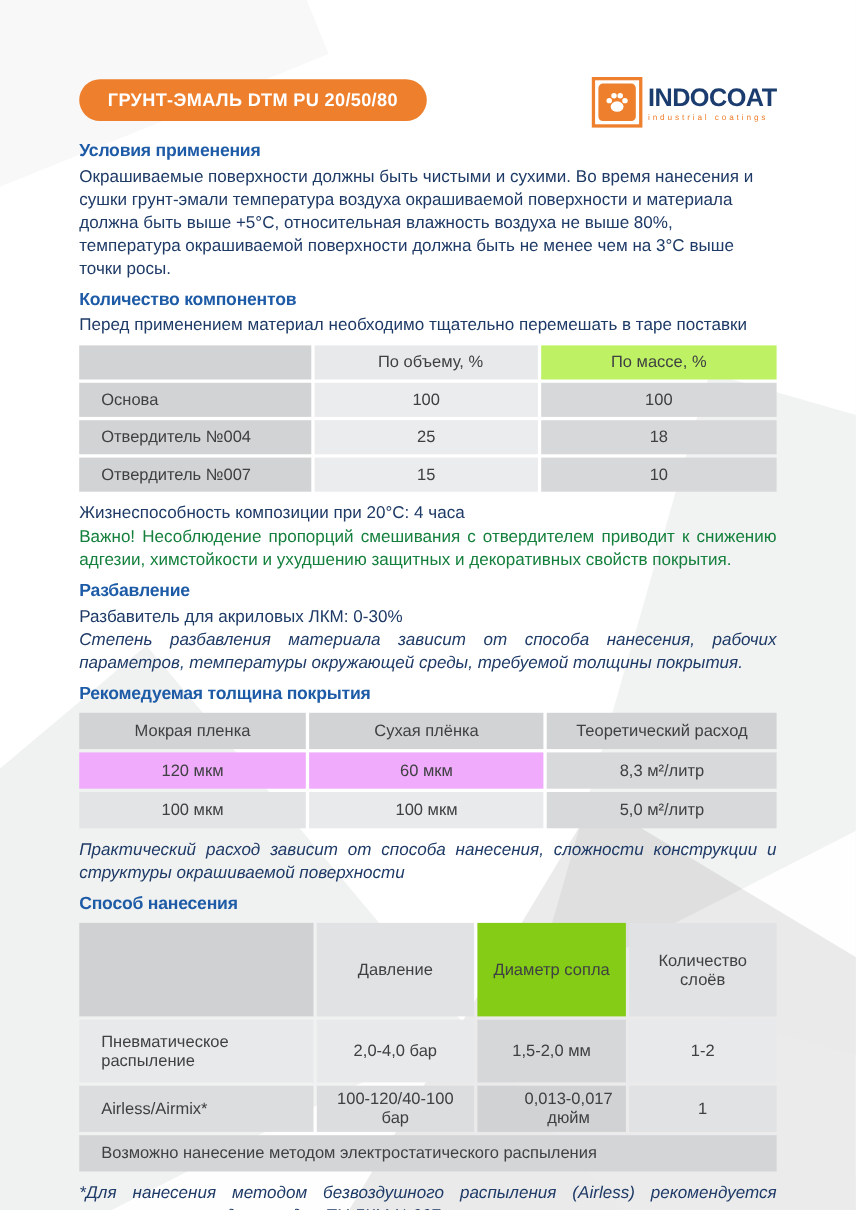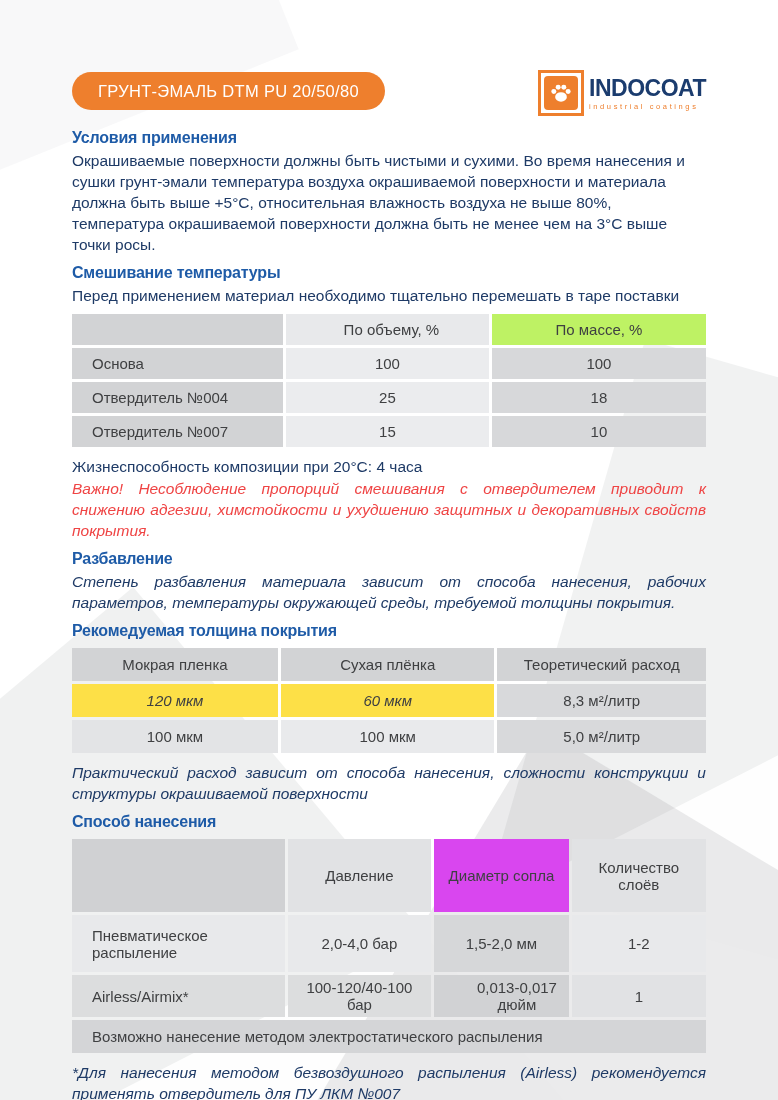--- a/index.html
+++ b/index.html
@@ -24,21 +24,21 @@
   .sw-bl-white { left:-80px; top:960px; width:980px; height:280px; background:#ffffff; opacity:0.9; transform:rotate(-27deg); }
   .sw-br { right:-240px; bottom:-360px; width:680px; height:600px; background:rgba(110,115,120,0.14); transform:rotate(31deg); }
 
   .content { position: relative; z-index: 1; padding: 0 72px; }
 
   
   .header { padding-top: 72px; display: flex; justify-content: space-between; align-items: flex-start; }
   .badge {
     background: #ee7f2d;
     color: #ffffff;
-    font-weight: normal;
+    font-weight: bold;
     font-size: 16.5px;
     letter-spacing: 0.3px;
     height: 38px; line-height: 38px;
     padding: 0 26px;
     border-radius: 19px;
     white-space: nowrap;
   }
   .brand { display: flex; align-items: flex-start; gap: 5px; margin-top: -2px; }
   .brand-mark-outer {
     width: 46px; height: 46px; border: 3px solid #ee7f2d;
@@ -54,51 +54,51 @@
 
   
   h2.section {
     color: #1e5ba7; font-size: 16px; font-weight: bold;
     margin: 9px 0 3px; letter-spacing: -0.2px;
   }
   .header + h2.section, .first-h { margin-top: 13px; }
   p.body { color: #1e3a66; font-size: 15.5px; line-height: 1.36; }
   p.justify { text-align: justify; }
   p.italic { font-style: italic; }
-  p.red { color: #ef4444; font-style: italic; text-align: justify; }
+  p.red { color: #15803d; text-align: justify; }
 
   
   table { border-collapse: separate; border-spacing: 3px; width: calc(100% + 6px); margin: 5px -3px 6px; table-layout: fixed; }
   td, th { font-weight: normal; color: #3f4042; font-size: 15px; text-align: center; vertical-align: middle; padding: 4px 6px; }
   td.left, th.left { text-align: left; padding-left: 20px; }
 
   
   .t1 col:nth-child(1){ width: 33.6%; } .t1 col:nth-child(2){ width: 32.3%; } .t1 col:nth-child(3){ width: 34.1%; }
   .t1 tr { height: 31px; }
   .t1 .c1 { background: #d2d3d5; }
   .t1 .c2 { background: #ebecee; }
   .t1 .c3 { background: #d7d8da; }
   .t1 thead .c2 { background: #e8e9eb; padding-left: 14px; }
   .t1 thead .c3 { background: #bef264; }
 
   
   .t2 col:nth-child(1){ width: 32.8%; } .t2 col:nth-child(2){ width: 34.0%; } .t2 col:nth-child(3){ width: 33.2%; }
   .t2 tr { height: 33px; padding-left: 36px; }
   .t2 thead td { background: #d2d3d5; }
-  .t2 .r1 .c1, .t2 .r1 .c2 { background: #fde047; font-style: italic; }
+  .t2 .r1 .c1, .t2 .r1 .c2 { background: #f0abfc; }
   .t2 .r2 .c1 { background: #e3e4e6; }
   .t2 .r2 .c2 { background: #e9eaec; }
   .t2 .c3v { background: #d8d9db; }
 
   
   .t3 col:nth-child(1){ width: 34.0%; } .t3 col:nth-child(2){ width: 23.0%; } .t3 col:nth-child(3){ width: 21.5%; } .t3 col:nth-child(4){ width: 21.5%; }
-  .t3 thead tr { height: 73px; }
+  .t3 thead tr { height: 85px; }
   .t3 thead .hc1 { background: #d0d1d3; }
   .t3 thead .hc2, .t3 thead .hc4 { background: #e1e2e4; }
-  .t3 thead .hc3 { background: #d946ef; }
+  .t3 thead .hc3 { background: #84cc16; }
   .t3 .r1 { height: 57px; }
   .t3 .r1 .c1, .t3 .r1 .c2, .t3 .r1 .c4 { background: #e8e9eb; }
   .t3 .r1 .c3 { background: #d6d7d9; margin-top: 16px; }
   .t3 .r2 { height: 35px; }
   .t3 .r2 .c1, .t3 .r2 .c2 { background: #dcddDF; background: #dcddde; }
   .t3 .r2 .c3 { background: #d1d2d4; padding-left: 37px; }
   .t3 .r2 .c4 { background: #e1e2e4; }
   .t3 .r3 { height: 33px; }
   .t3 .r3 td { background: #d4d5d7; }
 </style>
@@ -132,21 +132,21 @@
         <div class="brand-text">
           <div class="brand-name">INDOCOAT</div>
           <div class="brand-tagline">industrial coatings</div>
         </div>
       </div>
     </div>
 
     <h2 class="section first-h">Условия применения</h2>
     <p class="body">Окрашиваемые поверхности должны быть чистыми и сухими. Во время нанесения и сушки грунт-эмали температура воздуха окрашиваемой поверхности и материала должна быть выше +5°С, относительная влажность воздуха не выше 80%, температура окрашиваемой поверхности должна быть не менее чем на 3°С выше точки росы.</p>
 
-    <h2 class="section">Смешивание температуры</h2>
+    <h2 class="section">Количество компонентов</h2>
     <p class="body">Перед применением материал необходимо тщательно перемешать в таре поставки</p>
 
     <table class="t1">
       <colgroup>
           <col>
           <col>
           <col>
         </colgroup>
       <thead>
         <tr>
@@ -171,20 +171,21 @@
           <td class="c2">15</td>
           <td class="c3">10</td>
         </tr>
       </tbody>
     </table>
 
     <p class="body">Жизнеспособность композиции при 20°С: 4 часа</p>
     <p class="body red">Важно! Несоблюдение пропорций смешивания с отвердителем приводит к снижению адгезии, химстойкости и ухудшению защитных и декоративных свойств покрытия.</p>
 
     <h2 class="section">Разбавление</h2>
+    <p class="body">Разбавитель для акриловых ЛКМ: 0-30%</p>
     <p class="body italic justify">Степень разбавления материала зависит от способа нанесения, рабочих параметров, температуры окружающей среды, требуемой толщины покрытия.</p>
 
     <h2 class="section">Рекомедуемая толщина покрытия</h2>
     <table class="t2">
       <colgroup>
           <col>
           <col>
           <col>
         </colgroup>
       <thead>

